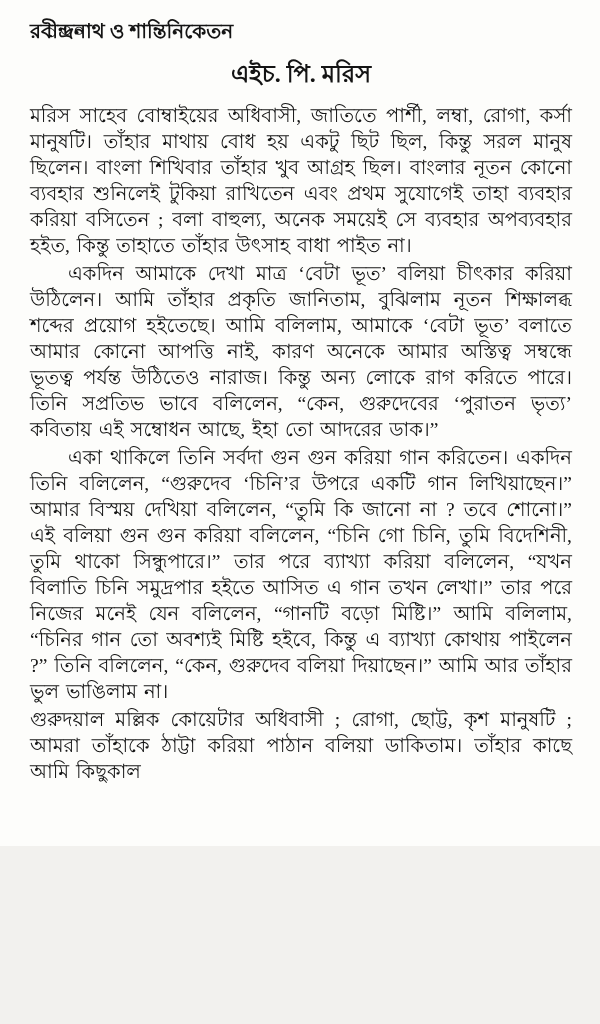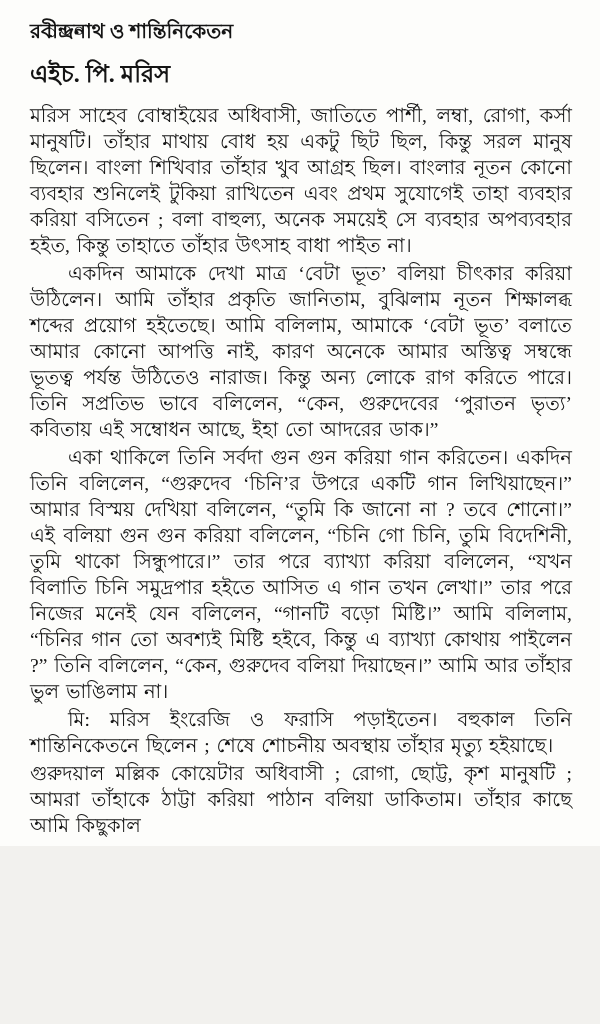--- a/index.html
+++ b/index.html
@@ -32,20 +32,21 @@
     letter-spacing: 1px;
   }
   .running-title {
     display: block;
     text-align: left;
     font-size: 20px;
     font-weight: 600;
   }
   .section-heading {
     margin: 4px 0 14px 0;
+    text-align: center;
     font-size: 24px;
     font-weight: 700;
     line-height: 1.2;
   }
   .section-heading.second {
     margin-top: 30px;
   }
   .body-text p {
     margin: 0 0 2px 0;
     font-size: 19.5px;
@@ -66,21 +67,20 @@
     <span class="page-number">১৩০</span>
     <span class="running-title">রবীন্দ্রনাথ ও শান্তিনিকেতন</span>
   </div>
 
   <div class="section">
     <div class="section-heading">এইচ. পি. মরিস</div>
     <div class="body-text">
       <p>মরিস সাহেব বোম্বাইয়ের অধিবাসী, জাতিতে পার্শী, লম্বা, রোগা, কর্সা মানুষটি। তাঁহার মাথায় বোধ হয় একটু ছিট ছিল, কিন্তু সরল মানুষ ছিলেন।  বাংলা শিখিবার তাঁহার খুব আগ্রহ ছিল।  বাংলার নূতন কোনো ব্যবহার শুনিলেই টুকিয়া রাখিতেন এবং প্রথম সুযোগেই তাহা ব্যবহার করিয়া বসিতেন ;  বলা বাহুল্য, অনেক সময়েই সে ব্যবহার অপব্যবহার হইত, কিন্তু তাহাতে তাঁহার উৎসাহ বাধা পাইত না।</p>
       <p class="indent">একদিন আমাকে দেখা মাত্র ‘বেটা ভূত’ বলিয়া চীৎকার করিয়া উঠিলেন। আমি তাঁহার প্রকৃতি জানিতাম, বুঝিলাম নূতন শিক্ষালব্ধ শব্দের প্রয়োগ হইতেছে।  আমি বলিলাম, আমাকে ‘বেটা ভূত’ বলাতে আমার কোনো আপত্তি নাই, কারণ অনেকে আমার অস্তিত্ব সম্বন্ধে ভূতত্ব পর্যন্ত উঠিতেও নারাজ।  কিন্তু অন্য লোকে রাগ করিতে পারে।  তিনি সপ্রতিভ ভাবে বলিলেন, “কেন, গুরুদেবের ‘পুরাতন ভৃত্য’ কবিতায় এই সম্বোধন আছে, ইহা তো আদরের ডাক।”</p>
       <p class="indent">একা থাকিলে তিনি সর্বদা গুন গুন করিয়া গান করিতেন।  একদিন তিনি বলিলেন, “গুরুদেব ‘চিনি’র উপরে একটি গান লিখিয়াছেন।”  আমার বিস্ময় দেখিয়া বলিলেন, “তুমি কি জানো না ?  তবে শোনো।”  এই বলিয়া গুন গুন করিয়া বলিলেন, “চিনি গো চিনি, তুমি বিদেশিনী, তুমি থাকো সিন্ধুপারে।” তার পরে ব্যাখ্যা করিয়া বলিলেন, “যখন বিলাতি চিনি সমুদ্রপার হইতে আসিত এ গান তখন লেখা।”  তার পরে নিজের মনেই যেন বলিলেন, “গানটি বড়ো মিষ্টি।”  আমি বলিলাম, “চিনির গান তো অবশ্যই মিষ্টি হইবে, কিন্তু এ ব্যাখ্যা কোথায় পাইলেন ?” তিনি বলিলেন, “কেন, গুরুদেব বলিয়া দিয়াছেন।”  আমি আর তাঁহার ভুল ভাঙিলাম না।</p>
-      <p class="indent">মি: মরিস ইংরেজি ও ফরাসি পড়াইতেন।  বহুকাল তিনি শান্তিনিকেতনে ছিলেন ; শেষে শোচনীয় অবস্থায় তাঁহার মৃত্যু হইয়াছে।</p>
     </div>
   </div>
 
   <div class="section">
     <div class="body-text">
       <p>গুরুদয়াল মল্লিক কোয়েটার অধিবাসী ; রোগা, ছোট্ট, কৃশ মানুষটি ; আমরা তাঁহাকে ঠাট্টা করিয়া পাঠান বলিয়া ডাকিতাম।  তাঁহার কাছে আমি কিছুকাল</p>
     </div>
   </div>
 
 </div>

